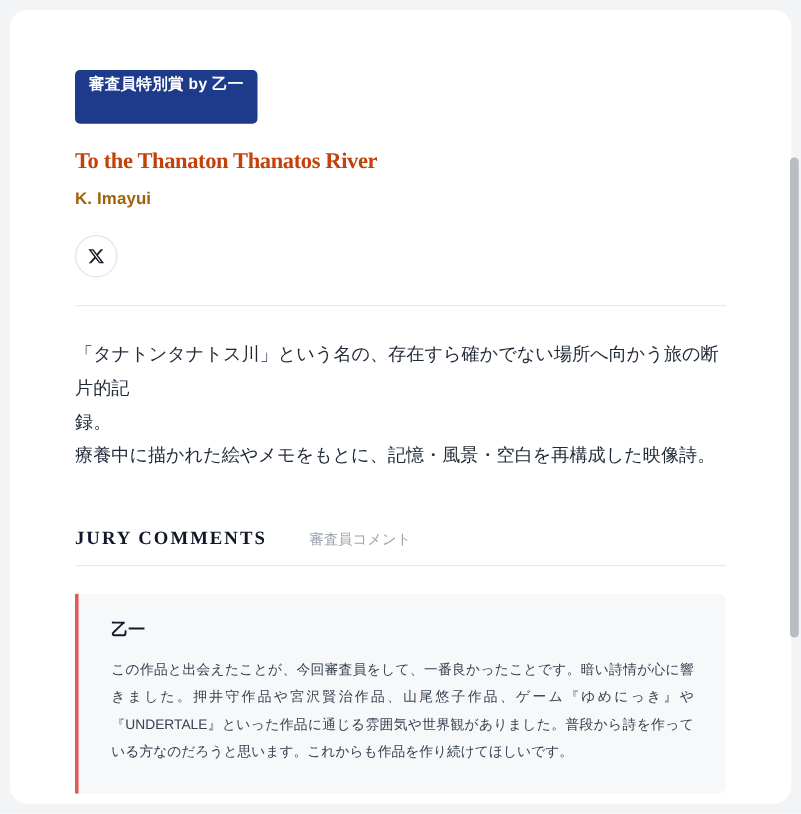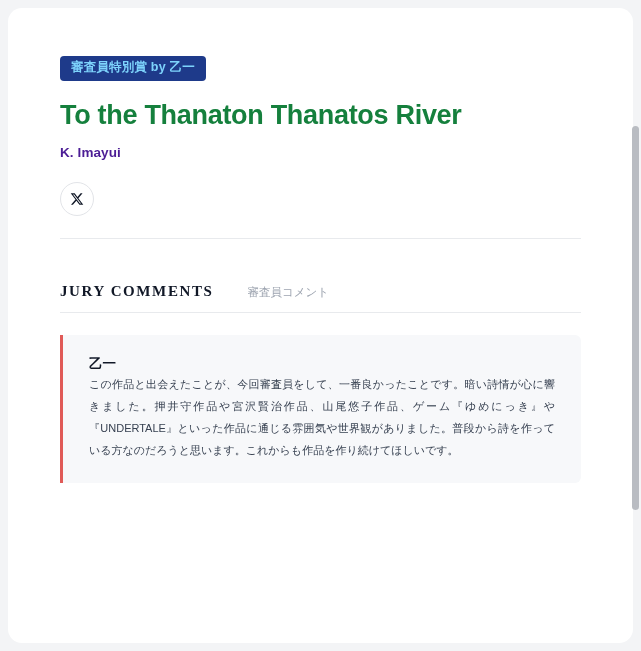--- a/index.html
+++ b/index.html
@@ -36,42 +36,43 @@
   }
 
   .content {
     padding: 48px 52px 0 52px;
     box-sizing: border-box;
   }
 
   .badge {
     display: inline-block;
     background: #1e3a8a;
-    color: #7dd3fc;
+    color: #ffffff;
     font-size: 12.5px;
     font-weight: bold;
-    padding: 5px 11px 6px 11px;
+    padding: 5px 11px 24px 11px;
     border-radius: 4px;
     letter-spacing: 0.2px;
     line-height: 1.1;
   }
 
   .title {
     margin: 18px 0 0 0;
-    font-size: 27px;
+    font-size: 18px;
     font-weight: bold;
     letter-spacing: -0.3px;
-    color: #15803d;
+    color: #c2410c;
     line-height: 1.25;
+    font-family: Liberation Serif, serif;
   }
 
   .author {
     margin: 12px 0 0 0;
     font-size: 13.5px;
-    color: #4c1d95;
+    color: #a16207;
     font-weight: bold;
     letter-spacing: 0.1px;
   }
 
   .social-row {
     margin-top: 22px;
     display: flex;
     gap: 10px;
   }
 
@@ -100,21 +101,21 @@
     margin: 26px 0 0 0;
     font-size: 14.5px;
     line-height: 1.85;
     color: #1f2937;
   }
   .description div { white-space: pre-wrap; }
 
   .section-head {
     margin-top: 44px;
     display: flex;
-    align-items: flex-end;
+    align-items: center;
     gap: 12px;
   }
   .section-title {
     font-family: "Liberation Serif", serif;
     font-size: 15px;
     font-weight: bold;
     letter-spacing: 1.6px;
     color: #111827;
   }
   .section-sub {
@@ -132,20 +133,21 @@
     margin-top: 22px;
     background: #f7f8fa;
     border-left: 3px solid #e05a57;
     border-radius: 0 6px 6px 0;
     padding: 20px 26px 22px 26px;
   }
   .comment-author {
     font-size: 13.5px;
     font-weight: bold;
     color: #111827;
+    margin-bottom: 12px;
   }
   .comment-body {
     font-size: 11px;
     line-height: 2.0;
     color: #374151;
     text-align: justify;
   }
 
   .scrollbar-track {
     position: absolute;
@@ -183,20 +185,25 @@
           <span>
             <svg width="14" height="14" viewBox="0 0 24 24" aria-hidden="true">
               <path fill="#111827" d="M18.24 2.25h3.31l-7.23 8.26 8.5 11.24h-6.65l-5.21-6.82-5.96 6.82H1.69l7.73-8.84L1.25 2.25h6.82l4.71 6.23 5.46-6.23zm-1.16 17.52h1.83L7.01 4.13H5.04l12.04 15.64z"></path>
             </svg>
           </span>
         </a>
       </div>
 
       <div class="divider"></div>
 
+      <div class="description">
+        <div>「タナトンタナトス川」という名の、存在すら確かでない場所へ向かう旅の断片的記</div>
+        <div>録。</div>
+        <div>療養中に描かれた絵やメモをもとに、記憶・風景・空白を再構成した映像詩。</div>
+      </div>
 
       <div class="section-head">
         <span class="section-title">JURY COMMENTS</span>
         <span class="section-sub">審査員コメント</span>
       </div>
       <div class="section-rule"></div>
 
       <div class="comment">
         <div class="comment-author">乙一</div>
         <div class="comment-body">この作品と出会えたことが、今回審査員をして、一番良かったことです。暗い詩情が心に響きました。押井守作品や宮沢賢治作品、山尾悠子作品、ゲーム『ゆめにっき』や『UNDERTALE』といった作品に通じる雰囲気や世界観がありました。普段から詩を作っている方なのだろうと思います。これからも作品を作り続けてほしいです。</div>

